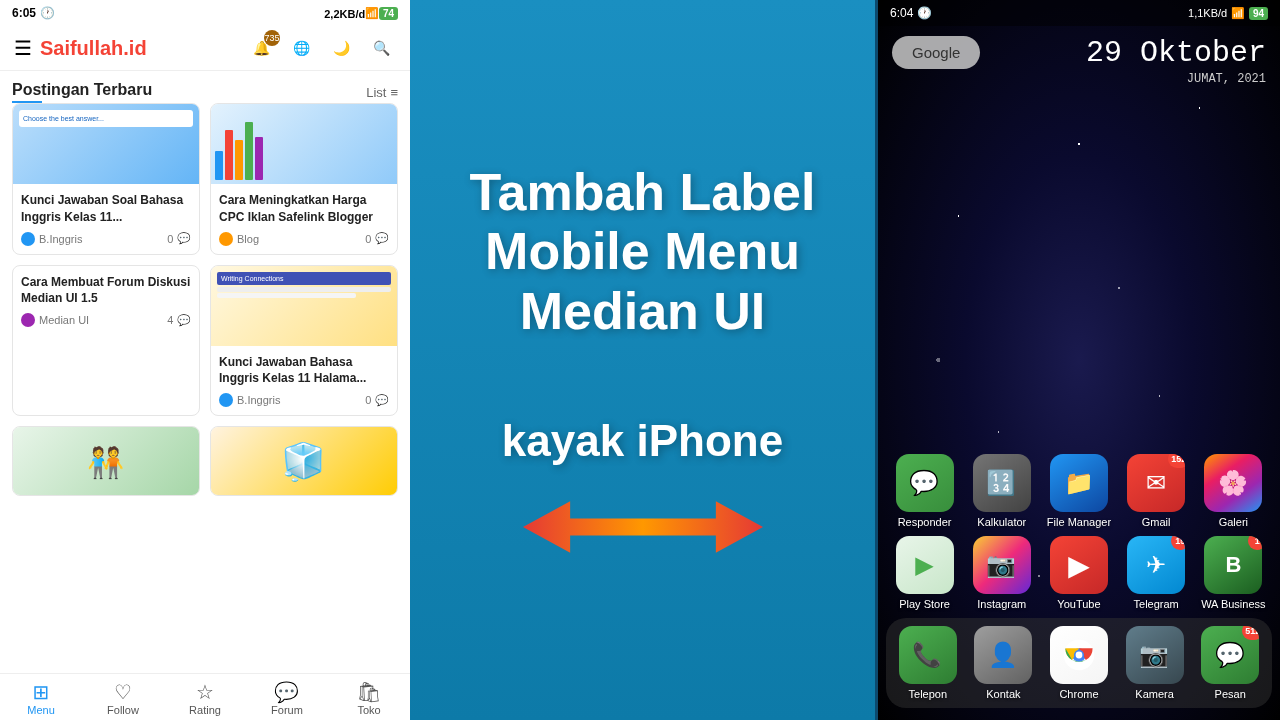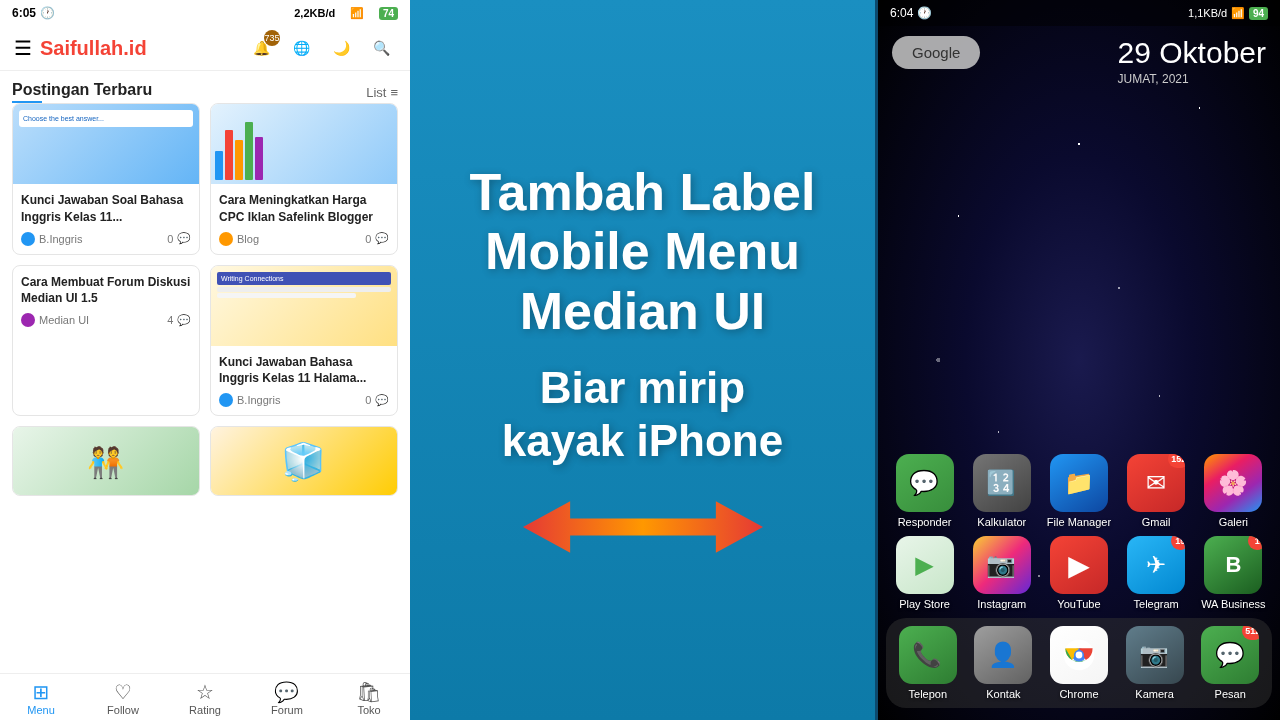--- a/index.html
+++ b/index.html
@@ -27,21 +27,21 @@
       background: #fff;
       padding: 6px 12px;
       display: flex;
       align-items: center;
       justify-content: space-between;
       font-size: 12px;
       font-weight: 600;
     }
 
     .status-left { display: flex; align-items: center; gap: 4px; }
-    .status-right { display: flex; align-items: center; gap: 15px; font-size: 11px; }
+    .status-right { display: flex; align-items: flex-end; gap: 0; font-size: 11px; }
     .battery-green {
       background: #4caf50;
       color: #fff;
       font-size: 10px;
       padding: 1px 4px;
       border-radius: 3px;
       font-weight: bold;
     }
 
     .phone-header {
@@ -260,22 +260,23 @@
     .google-btn {
       background: rgba(200,200,200,0.85);
       border-radius: 20px;
       padding: 8px 20px;
       font-size: 15px;
       font-weight: 500;
       color: #333;
     }
 
     .date-area {
-      text-align: left;
-      color: #fff;
+      text-align: right;
+      color: #fff;
+      font-family: Liberation Mono, monospace;
     }
 
     .date-big { font-size: 30px; font-weight: 300; }
     .date-day { font-size: 12px; color: #ccc; margin-top: 2px; }
 
     .spacer { flex: 1; position: relative; z-index: 10; }
 
     .apps-dock {
       position: relative;
       z-index: 10;
@@ -521,21 +522,21 @@
   </div>
 </div>
 
 <div class="middle-section">
   <div class="main-title">
     <span>Tambah Label</span><br>
     <span>Mobile Menu</span><br>
     <span>Median UI</span>
   </div>
   <div class="sub-title">
-    <span>Biar mirip</span><br>
+    <br>
     <span>kayak iPhone</span>
   </div>
 
   <div class="arrow-area">
     <svg class="double-arrow" viewBox="0 0 280 70">
       <defs>
         <linearGradient id="arrowGrad" x1="0%" y1="0%" x2="100%" y2="0%">
           <stop offset="0%" style="stop-color:#e53935;stop-opacity:1"></stop>
           <stop offset="50%" style="stop-color:#ff9800;stop-opacity:1"></stop>
           <stop offset="100%" style="stop-color:#e53935;stop-opacity:1"></stop>

